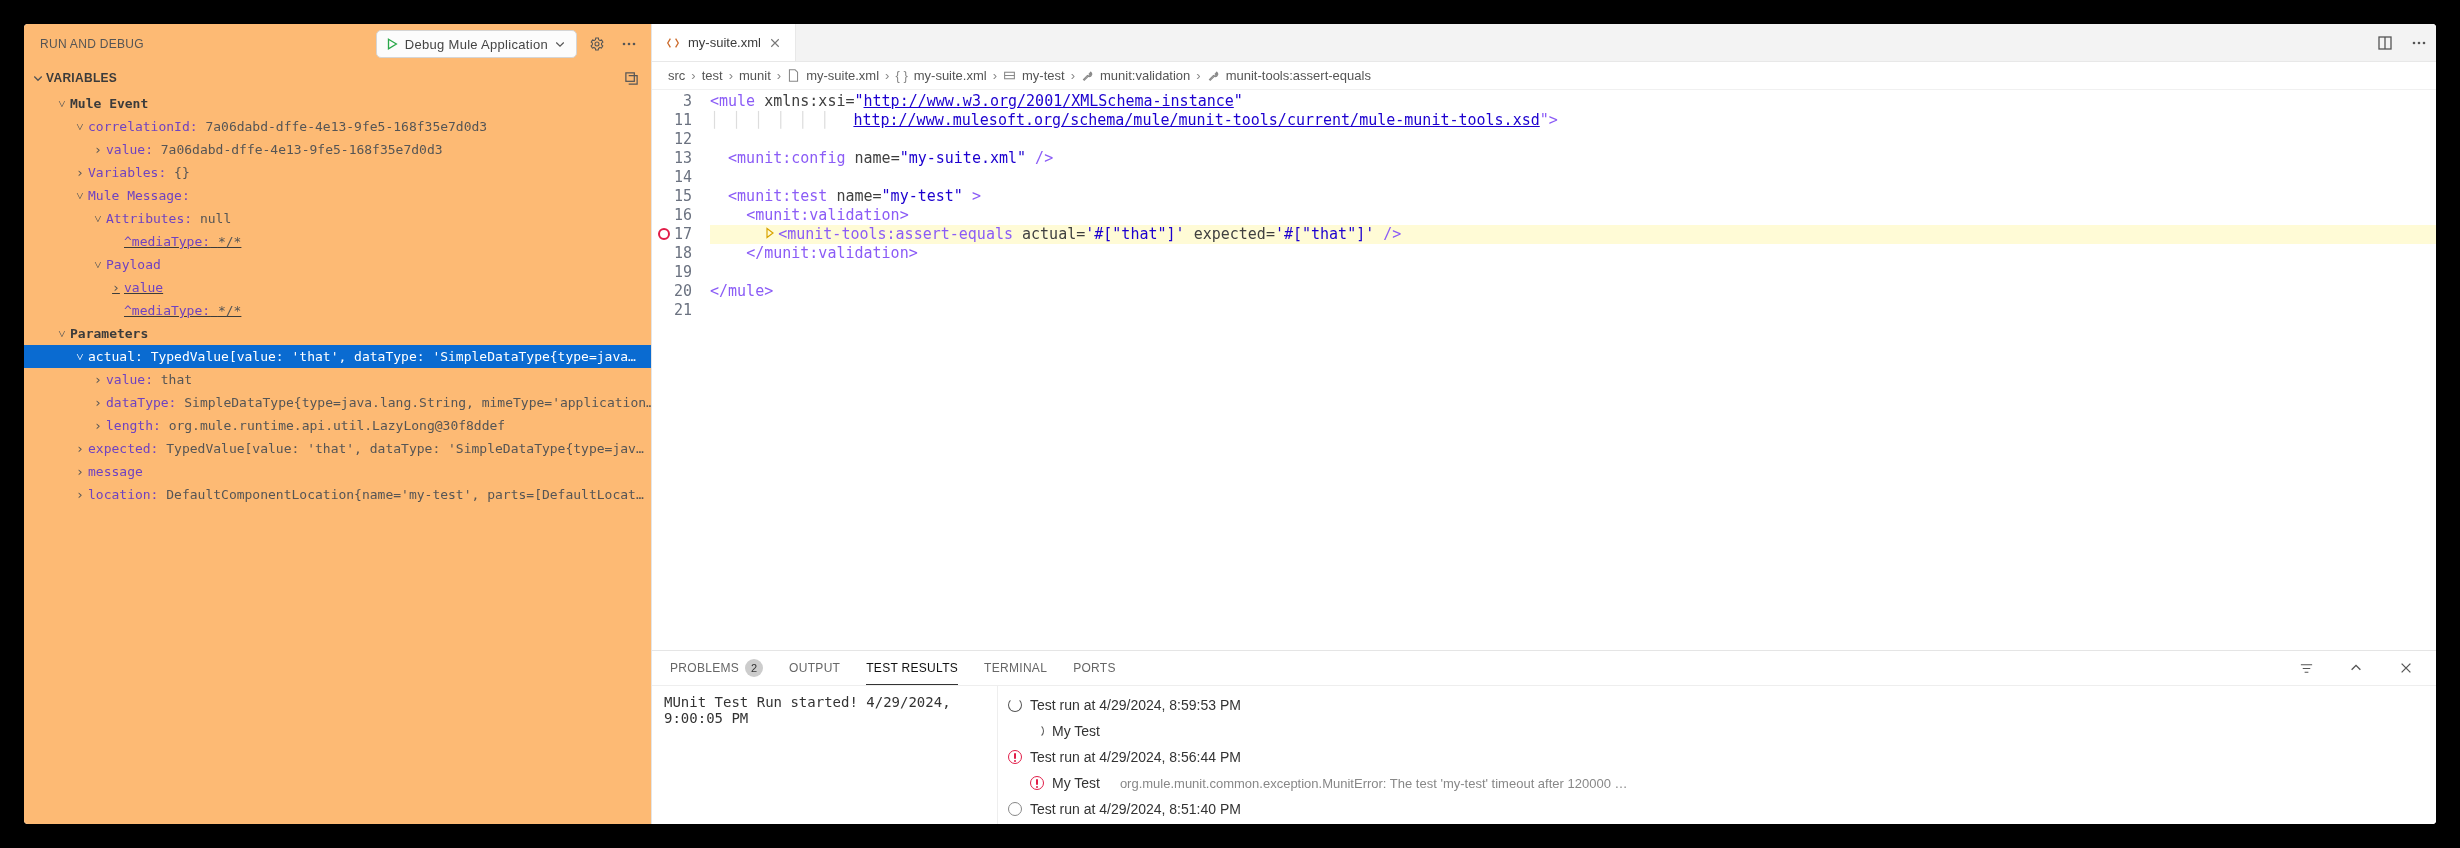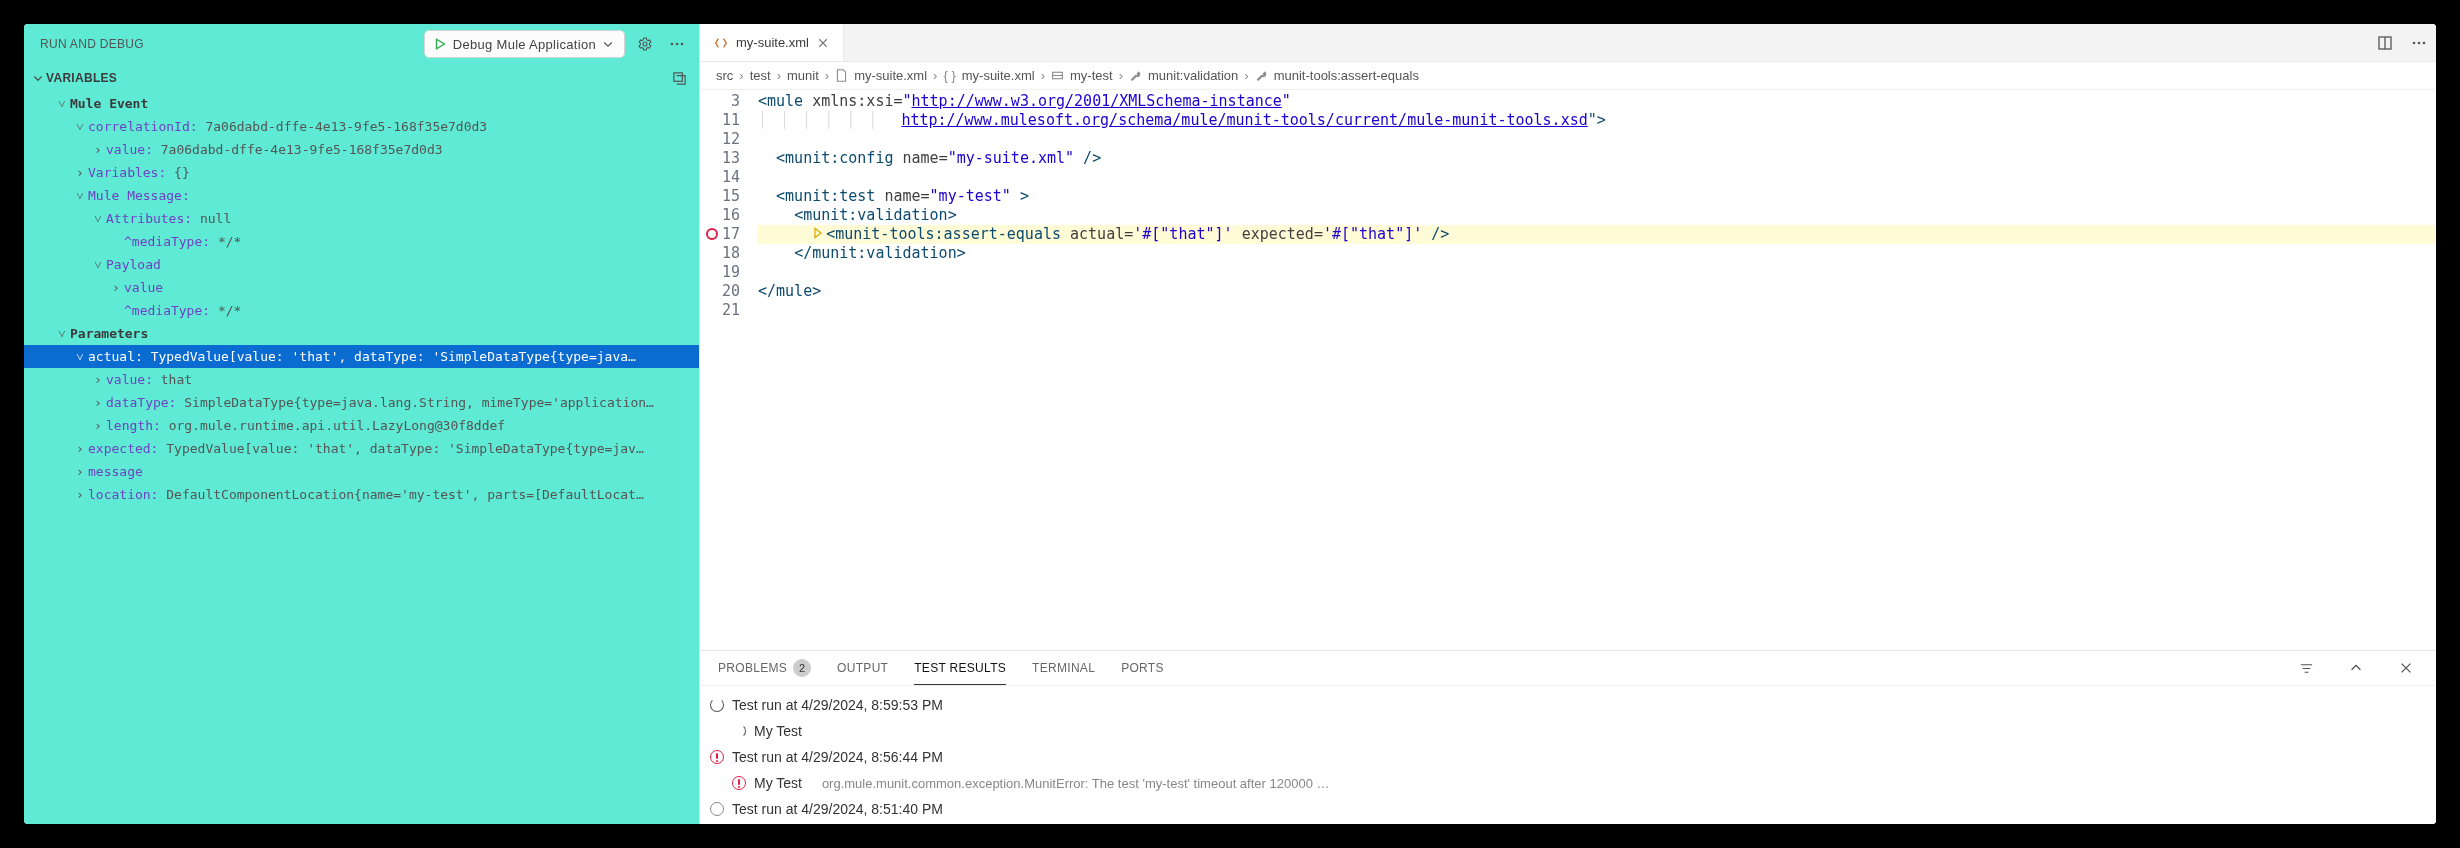--- a/index.html
+++ b/index.html
@@ -15,22 +15,22 @@
   .app {
     position: absolute;
     top: 24px; left: 24px; right: 24px; bottom: 24px;
     background: #fff;
     display: flex;
     border-radius: 4px;
     overflow: hidden;
   }
   
   .left {
-    width: 676px;
-    background: #5eead4;
+    width: 628px;
+    background: #fdba74;
     border-right: 1px solid #e5e5e5;
     display: flex;
     flex-direction: column;
     overflow: hidden;
   }
   .left-header {
     height: 40px;
     display: flex;
     align-items: center;
     padding: 0 10px;
@@ -90,21 +90,21 @@
   .row.selected { background: #0a6bd1; color: #fff; }
   .row.selected .chev { color: #fff; }
   .row.selected .key, .row.selected .val { color: #fff; }
   .key { color: #6f42c1; }
   .val { color: #555; }
   .val.num { color: #1b7a47; }
   
   .i1 { padding-left: 30px; }
   .i2 { padding-left: 48px; }
   .i3 { padding-left: 66px; }
-  .i4 { padding-left: 84px; }
+  .i4 { padding-left: 84px; text-decoration: underline; }
 
   
   .right {
     flex: 1;
     display: flex;
     flex-direction: column;
     background: #fff;
     overflow: hidden;
   }
   .tabs {
@@ -158,21 +158,21 @@
     position:absolute; left:6px; top:3px;
     width:12px;height:12px;border-radius:50%;
     border:2px solid #e11d48;
   }
   .code {
     flex:1; padding-top:2px; padding-left: 8px;
   }
   .code .ln { height:19px; white-space: pre; }
   .code .ln.hl { background:#fffbd6; }
   .guides { color:#ddd; display:inline-block; letter-spacing:2px; }
-  .t-tag { color:#0c4a6e;text-align:center; }
+  .t-tag { color:#8b5cf6;text-align:center; }
   .t-attr { color:#404040; }
   .t-val { color:#1c00cf; }
   .t-link { color:#1c00cf; text-decoration: underline; }
   .t-blue { color:#1c00cf; }
   .stop-arrow {
     display:inline-block;
     color:#d9a400;
     margin-right:2px;
   }
 
@@ -451,20 +451,21 @@
               <path d="M3 10l5-5 5 5"></path>
             </svg>
           </div>
         <div class="icon-btn">
             <svg width="14" height="14" viewBox="0 0 16 16" stroke="currentColor" stroke-width="1.5">
               <path d="M3 3l10 10M13 3 3 13"></path>
             </svg>
           </div>
       </div>
       <div class="bottom-body">
+        <div class="bottom-left">MUnit Test Run started! 4/29/2024, 9:00:05 PM</div>
         <div class="bottom-right">
           <div class="run-row">
               <span class="spinner"></span>
               <span>Test run at 4/29/2024, 8:59:53 PM</span>
             </div>
           <div class="run-row run-sub">
               <span class="spinner partial"></span>
               <span>My Test</span>
             </div>
           <div class="run-row">

